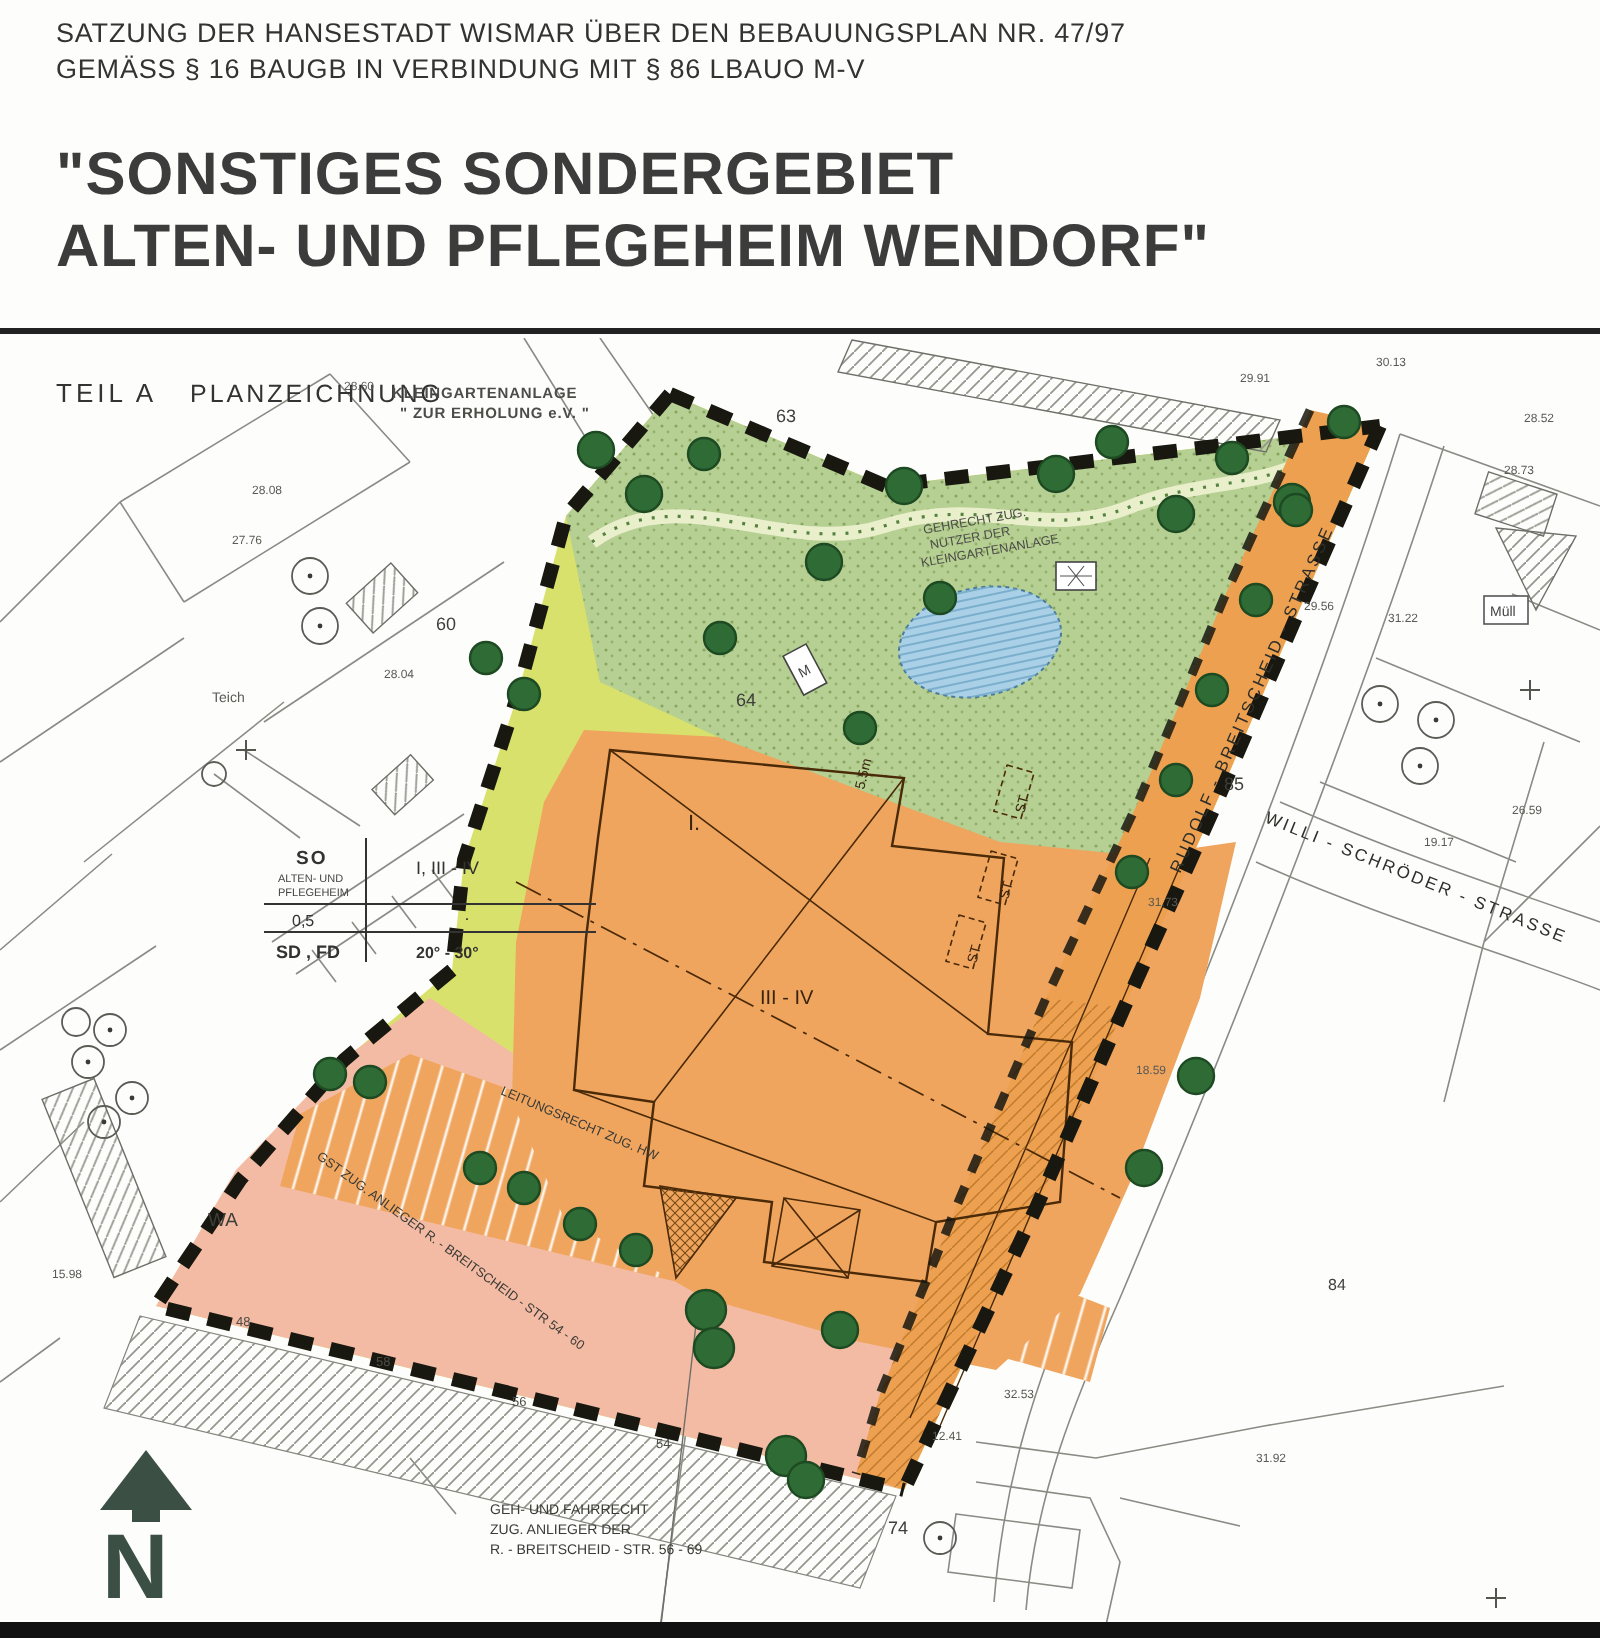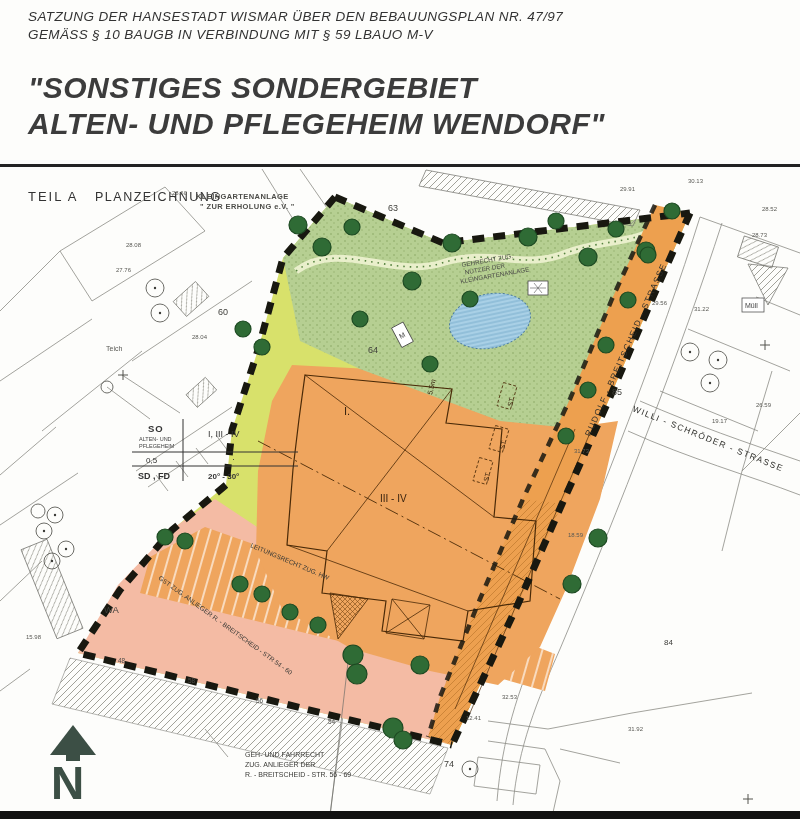--- a/index.html
+++ b/index.html
@@ -1,37 +1,37 @@
 <!DOCTYPE html>
 <html><head>
 <meta charset="utf-8">
 <style>
   html,body{margin:0;padding:0;background:#e8e8e6;}
   .page{position:relative;width:800px;height:819px;background:#fdfdfb;overflow:hidden;
         font-family:"Liberation Sans",sans-serif;color:#2e2e2e;}
-  .hdr{position:absolute;left:28px;top:8px;right:10px;font-style:italic;}
+  .hdr{position:absolute;left:28px;top:8px;right:10px;}
   .hdr .l1{font-size:13.5px;letter-spacing:.4px;color:#333;line-height:18px;font-weight:500;}
   .hdr .l2{font-size:13.5px;letter-spacing:.4px;color:#333;line-height:18px;font-weight:500;}
   .hdr .t1{margin-top:26px;font-size:30px;font-weight:bold;letter-spacing:.5px;color:#3c3c3c;line-height:36px;}
   .hdr .t2{font-size:30px;font-weight:bold;letter-spacing:.5px;color:#3c3c3c;line-height:36px;}
   .rule{position:absolute;left:0;top:164px;width:800px;height:3px;background:#222;}
   .mapwrap{position:absolute;left:0;top:169px;width:800px;height:650px;}
   .botbar{position:absolute;left:0;top:811px;width:800px;height:8px;background:#111;}
   svg text{font-family:"Liberation Sans",sans-serif;}
   .tiny{font-size:6px;fill:#5a5a55;}
   .cad{stroke:#8b8b85;stroke-width:.8;fill:none;}
 </style>
 </head>
 <body>
 
 <div class="page">
 
   <div class="hdr">
     <div class="l1">SATZUNG DER HANSESTADT WISMAR ÜBER DEN BEBAUUNGSPLAN NR. 47/97</div>
-    <div class="l2">GEMÄSS § 10 BAUGB IN VERBINDUNG MIT § 59 LBAUO M-V</div>
+    <div class="l2">GEMÄSS § 16 BAUGB IN VERBINDUNG MIT § 86 LBAUO M-V</div>
     <div class="t1">"SONSTIGES SONDERGEBIET</div>
     <div class="t2">ALTEN- UND PFLEGEHEIM WENDORF"</div>
   </div>
 
   <div class="rule"></div>
 
   <div class="mapwrap">
   <svg viewBox="0 0 800 650" width="800" height="650">
     <defs>
       <pattern id="parkDots" width="7" height="7" patternUnits="userSpaceOnUse">

